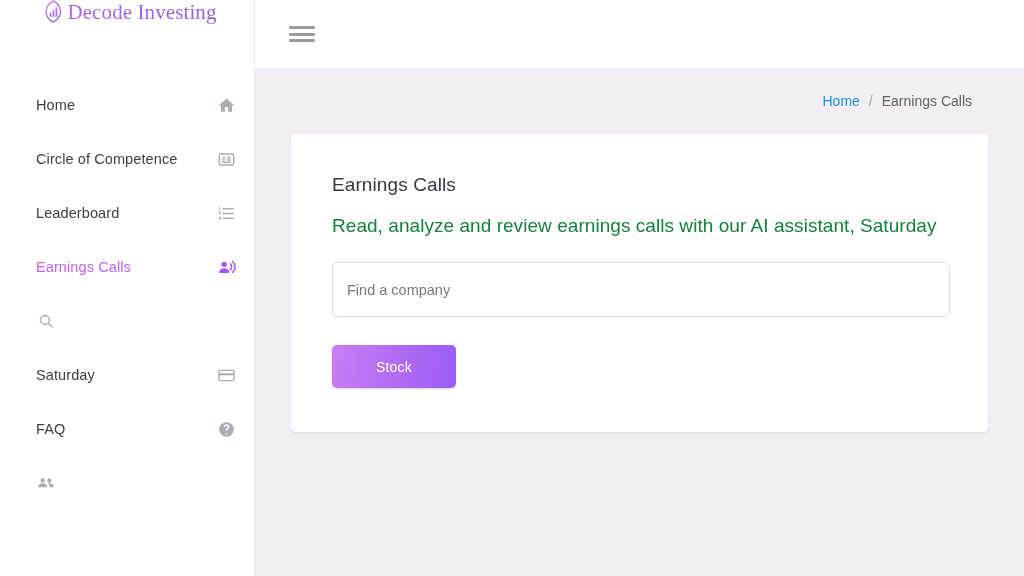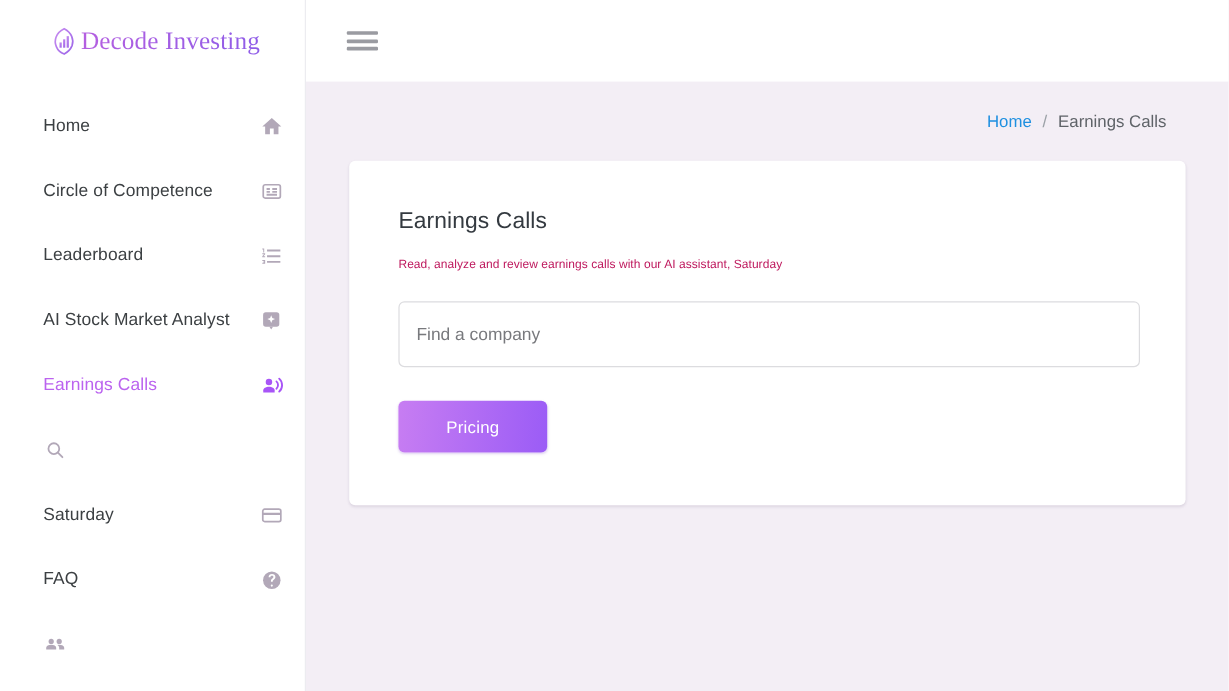--- a/index.html
+++ b/index.html
@@ -15,21 +15,21 @@
   .sidebar {
     width: 255px; height: 576px;
     background: #ffffff;
     border-right: 1px solid #ececf0;
     flex: 0 0 255px;
     display: flex; flex-direction: column;
     overflow: hidden;
   }
   .brand {
     height: 68px;
-    display: flex; align-items: center; justify-content: center;
+    display: flex; justify-content: center;
     gap: 3px;
     padding-left: 6px;
   }
   .brand-icon { width: 21px; height: 23px; display: block; flex: 0 0 auto; }
   .brand-text {
     font-family: "Liberation Serif", serif;
     font-size: 21px;
     letter-spacing: .1px;
     background: linear-gradient(90deg, #b55fe0 0%, #8f5de8 100%);
     -webkit-background-clip: text;
@@ -110,22 +110,22 @@
     max-width: 700px;
   }
   .card-title {
     font-size: 19px;
     color: #343a40;
     font-weight: normal;
     letter-spacing: .1px;
     margin-bottom: 19px;
   }
   .card-subtitle {
-    font-size: 10px;
-    color: #be185d;
+    font-size: 19px;
+    color: #15803d;
     letter-spacing: .05px;
     margin-bottom: 25px;
   }
   .search-input {
     display: block;
     width: 618px; height: 55px;
     border: 1px solid #dcdcdf;
     border-radius: 5px;
     padding: 17px 14px;
     font-size: 14.5px;
@@ -200,30 +200,20 @@
 
       <div class="nav-item">
         <span class="nav-label">Leaderboard</span>
         <span class="nav-icon">
           <svg viewBox="0 0 24 24" width="19" height="19" fill="currentColor">
             <path d="M2 17h2v.5H3v1h1v.5H2v1h3v-4H2v1zm1-9h1V4H2v1h1v3zM2 10h1.8L2 12.1v.9h3v-1H3.2L5 9.9V9H2v1zm5-5v2h14V5H7zm0 14h14v-2H7v2zm0-6h14v-2H7v2z"></path>
           </svg>
         </span>
       </div>
 
-      <div class="nav-item">
-        <span class="nav-label">AI Stock Market Analyst</span>
-        <span class="nav-icon">
-          <svg viewBox="0 0 24 24" width="18" height="18">
-            <rect x="3" y="3" width="18" height="16" rx="3" fill="currentColor"></rect>
-            <path d="M14 19l-2 3-2-3z" fill="currentColor"></path>
-            <path d="M12 6.2l1.25 3.05L16.3 10.5l-3.05 1.25L12 14.8l-1.25-3.05L7.7 10.5l3.05-1.25z" fill="#ffffff"></path>
-          </svg>
-        </span>
-      </div>
 
       <div class="nav-item active">
         <span class="nav-label">Earnings Calls</span>
         <span class="nav-icon">
           <svg viewBox="0 0 24 24" width="19" height="19" fill="currentColor">
             <circle cx="9" cy="8" r="3.4"></circle>
             <path d="M9 13c-3.3 0-6 1.8-6 3.6V19h12v-2.4C15 14.8 12.3 13 9 13z"></path>
             <path d="M17.5 6.6a1 1 0 0 0-1.3 1.5 4.3 4.3 0 0 1 0 6.3 1 1 0 0 0 1.3 1.5 6.3 6.3 0 0 0 0-9.3z"></path>
             <path d="M20.4 3.7a1 1 0 0 0-1.3 1.5 8.2 8.2 0 0 1 0 12.2 1 1 0 0 0 1.3 1.5 10.2 10.2 0 0 0 0-15.2z"></path>
           </svg>
@@ -288,19 +278,19 @@
       <nav class="breadcrumb">
         <span class="crumb-link">Home</span>
         <span class="crumb-sep">/</span>
         <span class="crumb-current">Earnings Calls</span>
       </nav>
 
       <div class="card">
         <h1 class="card-title">Earnings Calls</h1>
         <p class="card-subtitle">Read, analyze and review earnings calls with our AI assistant, Saturday</p>
         <input class="search-input" type="text" placeholder="Find a company" style="">
-        <button class="search-btn">Pricing</button>
+        <button class="search-btn">Stock</button>
       </div>
 
     </div>
   </section>
 
 </div>
 
 </body></html>

